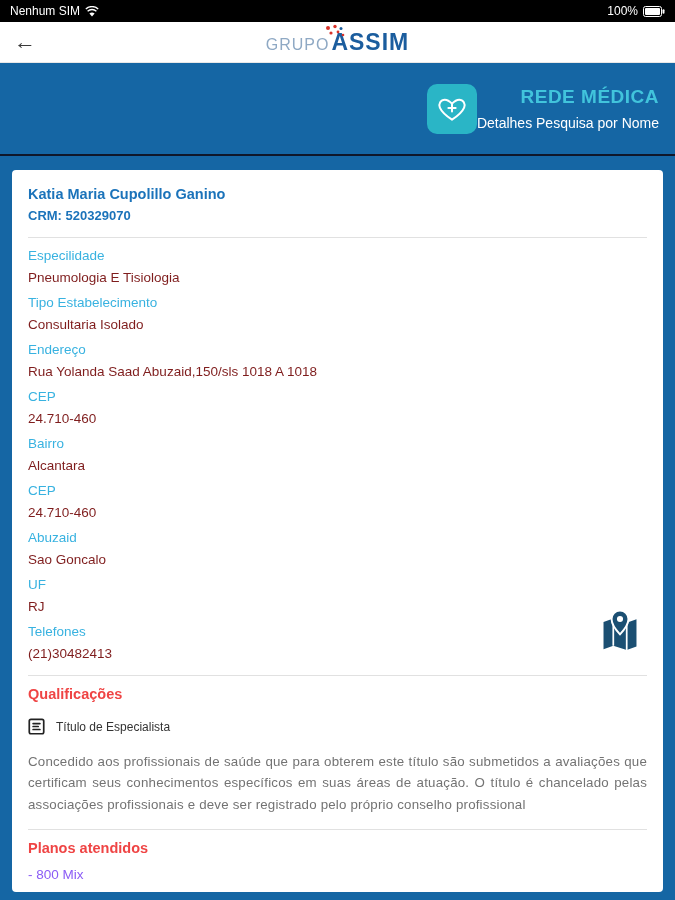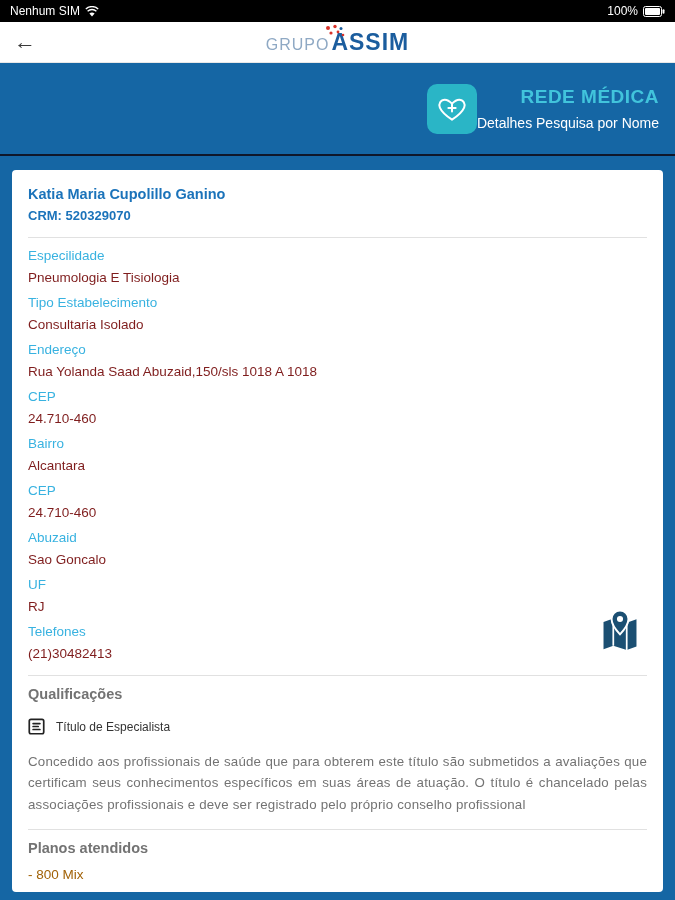--- a/index.html
+++ b/index.html
@@ -54,27 +54,27 @@
     background: #fff; border-radius: 4px; height: 100%;
     padding: 16px 16px 10px 16px; overflow: hidden; position: relative;
   }
   .doc-name { color: #1b73ba; font-size: 14.5px; font-weight: bold; }
   .doc-crm  { color: #1b73ba; font-size: 13px;  font-weight: bold; margin-top: 6px; }
   .divider { border: none; border-top: 1px solid #e1e1e1; margin: 14px 0 10px 0; }
   .fields { position: relative; }
   .f-label { color: #38b2e0; font-size: 13.5px; margin-top: 10px; }
   .f-value { color: #7f1d1d; font-size: 13.5px; margin-top: 7px; }
   .map-btn { position: absolute; right: 4px; bottom: 2px; cursor: pointer; }
-  .section-title { color: #737373; font-size: 14.5px; font-weight: bold; margin: 6px 0 2px 0; }
+  .section-title { color: #ef4444; font-size: 14.5px; font-weight: bold; margin: 6px 0 2px 0; }
   .qual-item { display: flex; align-items: center; gap: 11px; margin-top: 16px; color: #333; font-size: 12px; }
   .qual-desc {
     margin-top: 16px; font-size: 13.3px; color: #737373;
     line-height: 1.6; text-align: justify; letter-spacing: 0.2px;
   }
-  .plan-item { color: #a16207; font-size: 13.5px; margin-top: 11px; }
+  .plan-item { color: #8b5cf6; font-size: 13.5px; margin-top: 11px; }
 </style>
 </head>
 <body>
 
 <div class="screen">
 
   <div class="status-bar">
     <div class="status-left">
       <span>Nenhum SIM</span>
       <svg class="wifi-svg" width="14" height="11" viewBox="0 0 14 11">

